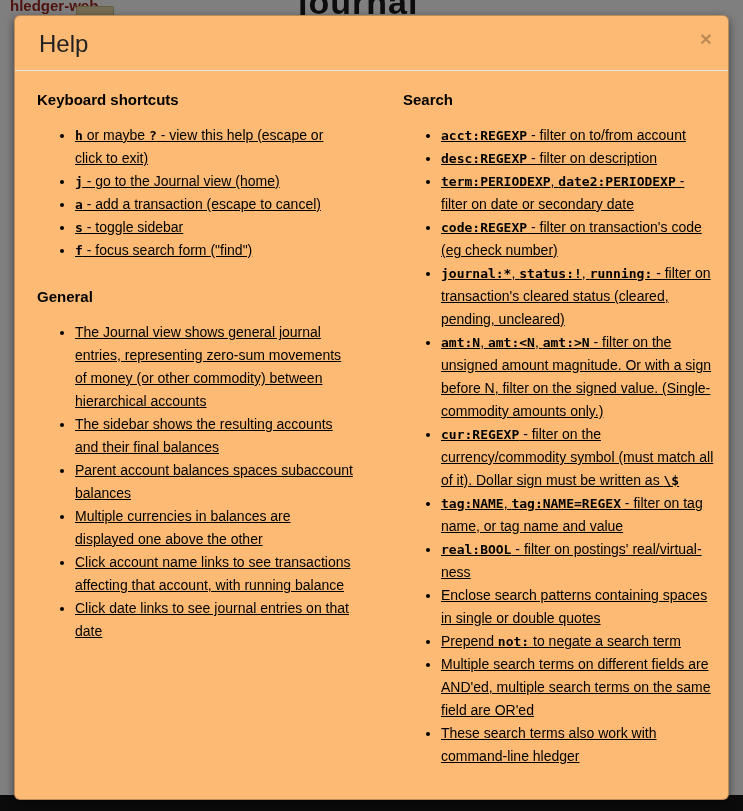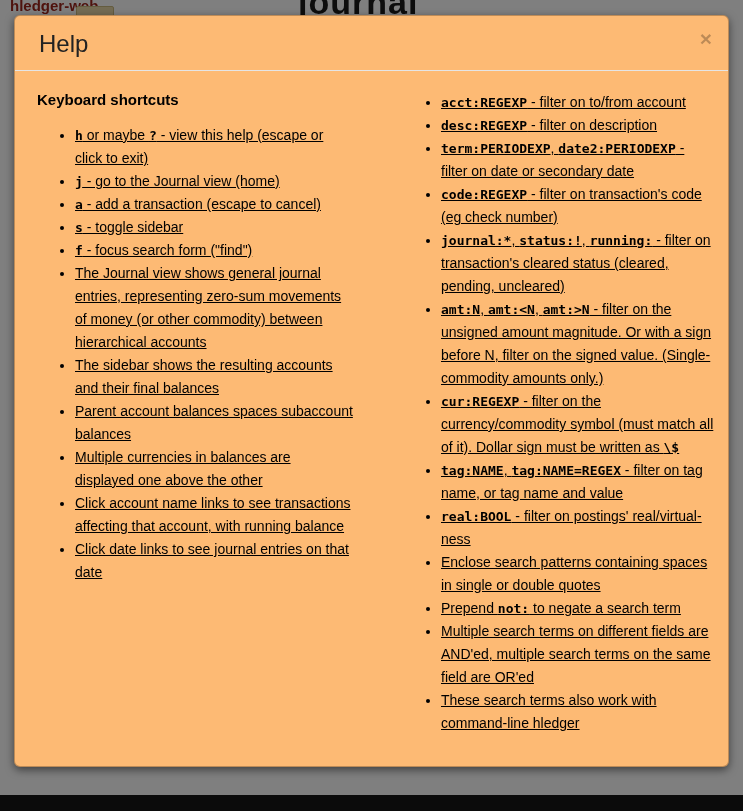--- a/index.html
+++ b/index.html
@@ -94,32 +94,34 @@
           <h2 class="section-heading">Keyboard shortcuts</h2>
           <ul class="help-list">
             <li><code>h</code> or maybe <code>?</code> - view this help (escape or click to exit)</li>
             <li><code>j</code> - go to the Journal view (home)</li>
             <li><code>a</code> - add a transaction (escape to cancel)</li>
             <li><code>s</code> - toggle sidebar</li>
             <li><code>f</code> - focus search form ("find")</li>
           </ul>
         </div>
         <div class="section">
+          <h2 class="section-heading">General</h2>
           <ul class="help-list">
             <li>The Journal view shows general journal entries, representing zero-sum movements of money (or other commodity) between hierarchical accounts</li>
             <li>The sidebar shows the resulting accounts and their final balances</li>
             <li>Parent account balances spaces subaccount balances</li>
             <li>Multiple currencies in balances are displayed one above the other</li>
             <li>Click account name links to see transactions affecting that account, with running balance</li>
             <li>Click date links to see journal entries on that date</li>
           </ul>
         </div>
       </div>
     <div class="col col-right" id="col-right">
         <div class="section">
+          <h2 class="section-heading">Search</h2>
           <ul class="help-list">
             <li><code>acct:REGEXP</code> - filter on to/from account</li>
             <li><code>desc:REGEXP</code> - filter on description</li>
             <li><code>term:PERIODEXP</code>, <code>date2:PERIODEXP</code> - filter on date or secondary date</li>
             <li><code>code:REGEXP</code> - filter on transaction's code (eg check number)</li>
             <li><code>journal:*</code>, <code>status:!</code>, <code>running:</code> - filter on transaction's cleared status (cleared, pending, uncleared)</li>
             <li><code>amt:N</code>, <code>amt:&lt;N</code>, <code>amt:&gt;N</code> - filter on the unsigned amount magnitude. Or with a sign before N, filter on the signed value. (Single-commodity amounts only.)</li>
             <li><code>cur:REGEXP</code> - filter on the currency/commodity symbol (must match all of it). Dollar sign must be written as <code>\$</code></li>
             <li><code>tag:NAME</code>, <code>tag:NAME=REGEX</code> - filter on tag name, or tag name and value</li>
             <li><code>real:BOOL</code> - filter on postings' real/virtual-ness</li>

